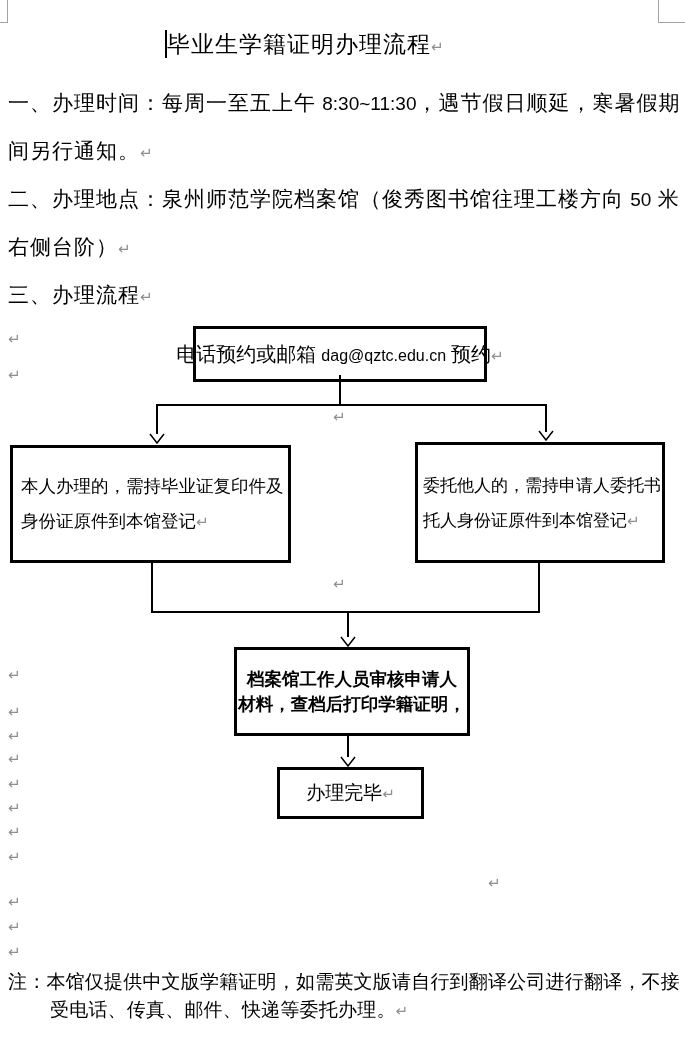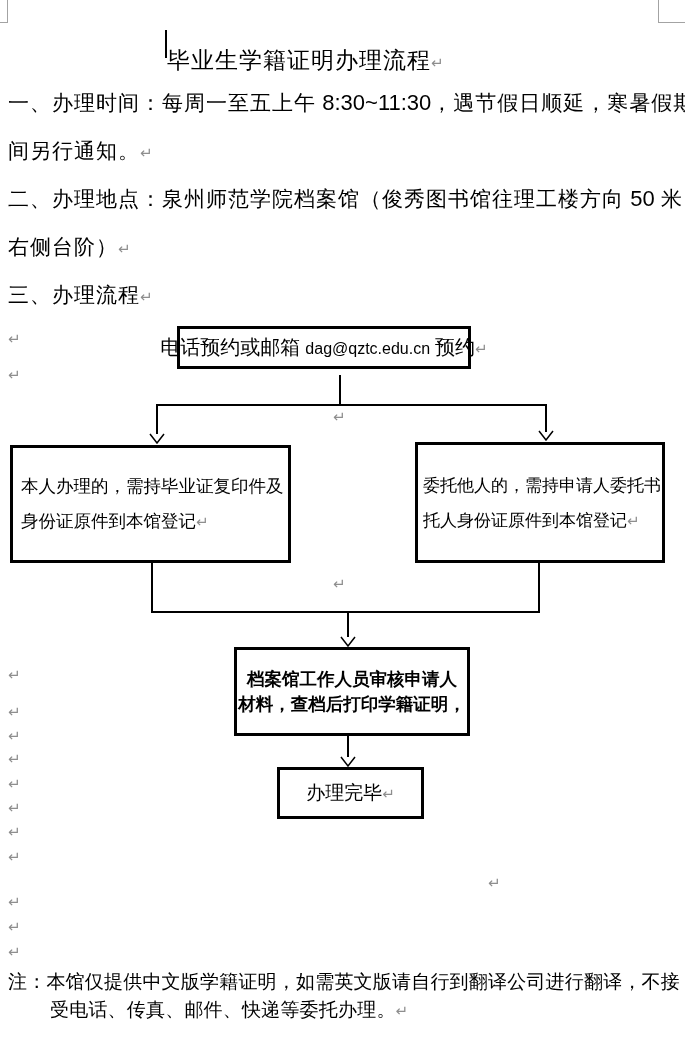--- a/index.html
+++ b/index.html
@@ -2,25 +2,25 @@
 <html><head>
 <meta charset="utf-8">
 <style>
   html,body{margin:0;padding:0;background:#fff;}
   .page{
     position:relative;width:685px;height:1051px;background:#ffffff;
     font-family:"Liberation Serif","DejaVu Serif",serif;color:#000;overflow:hidden;
   }
   .cropline{position:absolute;background:#a3a3a3;}
   .caret{position:absolute;width:1.5px;height:28px;background:#000;}
-  .titleline{position:absolute;left:167px;top:47px;font-size:23px;line-height:27px;letter-spacing:1px;white-space:nowrap;text-align:right;}
+  .titleline{position:absolute;left:167px;top:31px;font-size:23px;line-height:27px;letter-spacing:1px;white-space:nowrap;text-align:right;}
   .bodyline{position:absolute;left:8px;font-size:21px;line-height:26px;letter-spacing:1px;white-space:nowrap;}
   .noteline{position:absolute;left:8px;font-size:19px;line-height:24px;letter-spacing:0.2px;white-space:nowrap;}
   .sans{font-family:"Liberation Sans","DejaVu Sans",sans-serif;letter-spacing:0;}
-  .num{font-size:22px;}
+  .num{font-size:19px;}
   .pmark{font-family:"DejaVu Sans",sans-serif;color:#8e8e8e;font-size:15px;letter-spacing:0;line-height:1;}
   .pabs{position:absolute;}
   .box{position:absolute;border:3px solid #000;background:#fff;box-sizing:border-box;}
   .boxcenter{display:flex;align-items:center;justify-content:center;text-align:center;}
   .cline{position:absolute;background:#000;}
   .ah{position:absolute;}
   .link{color:#0000ff;text-decoration:underline;cursor:pointer;}
   .selfbox{font-size:17.5px;line-height:35px;padding:0 0 0 8px;display:flex;flex-direction:column;justify-content:center;white-space:nowrap;}
   .delebox{font-size:17px;line-height:35px;padding:0 16px 0 5px;display:flex;flex-direction:column;justify-content:center;white-space:nowrap;}
   .reviewbox{font-size:17.5px;line-height:25px;flex-direction:column;white-space:nowrap;}
@@ -72,21 +72,21 @@
   <span class="pmark pabs" style="left:8px;top:752px;">↵</span>
   <span class="pmark pabs" style="left:8px;top:777px;">↵</span>
   <span class="pmark pabs" style="left:8px;top:801px;">↵</span>
   <span class="pmark pabs" style="left:8px;top:825px;">↵</span>
   <span class="pmark pabs" style="left:8px;top:850px;">↵</span>
   <span class="pmark pabs" style="left:488px;top:876px;">↵</span>
   <span class="pmark pabs" style="left:8px;top:895px;">↵</span>
   <span class="pmark pabs" style="left:8px;top:920px;">↵</span>
   <span class="pmark pabs" style="left:8px;top:945px;">↵</span>
 
-  <div class="box boxcenter apptbox" style="left:177px;top:326px;width:294px;height:43px;">
+  <div class="box boxcenter apptbox" style="left:193px;top:326px;width:294px;height:56px;">
     <span>
       <span>电话预约或邮箱 </span><span class="sans">dag@qztc.edu.cn</span><span> 预约</span><span class="pmark">↵</span>
     </span>
   </div>
 
   <div class="cline" style="left:339px;top:375px;width:1.5px;height:30px;"></div>
   <div class="cline" style="left:156px;top:404px;width:391px;height:1.5px;"></div>
   <div class="cline" style="left:156px;top:404px;width:1.5px;height:30px;"></div>
   <div class="cline" style="left:545px;top:404px;width:1.5px;height:28px;"></div>
   <svg class="ah" style="left:149px;top:433px;" width="16" height="11">

